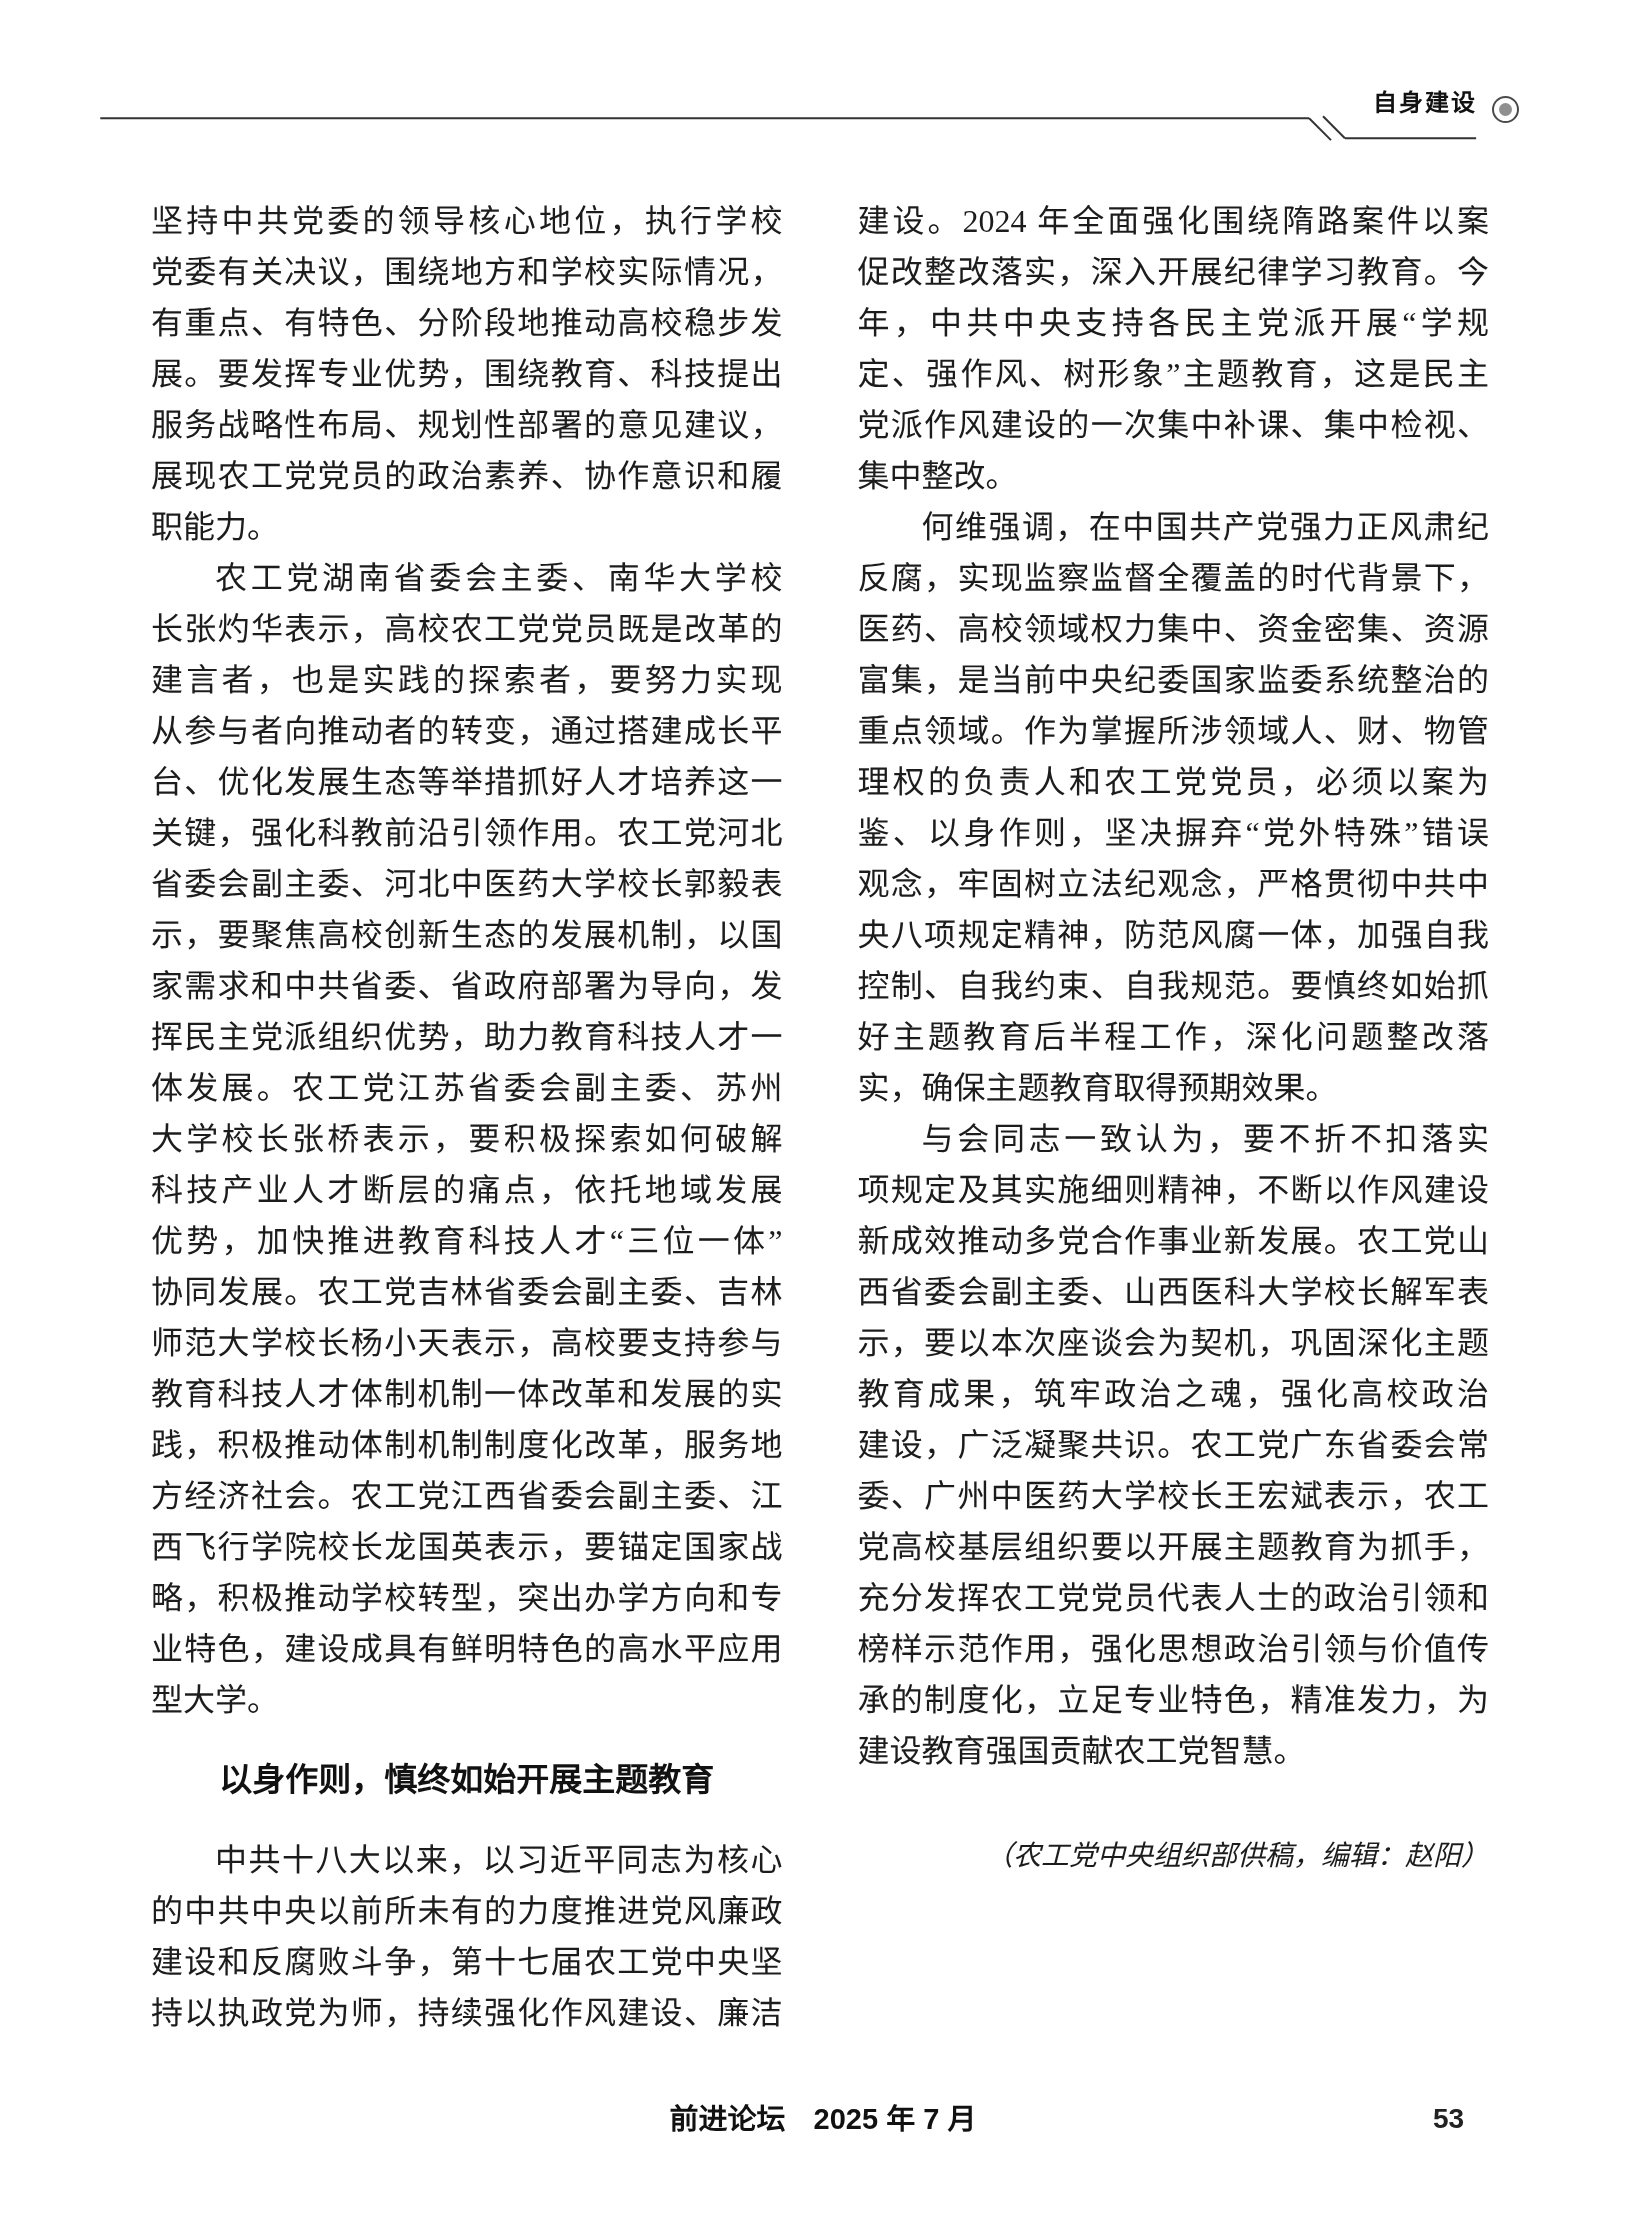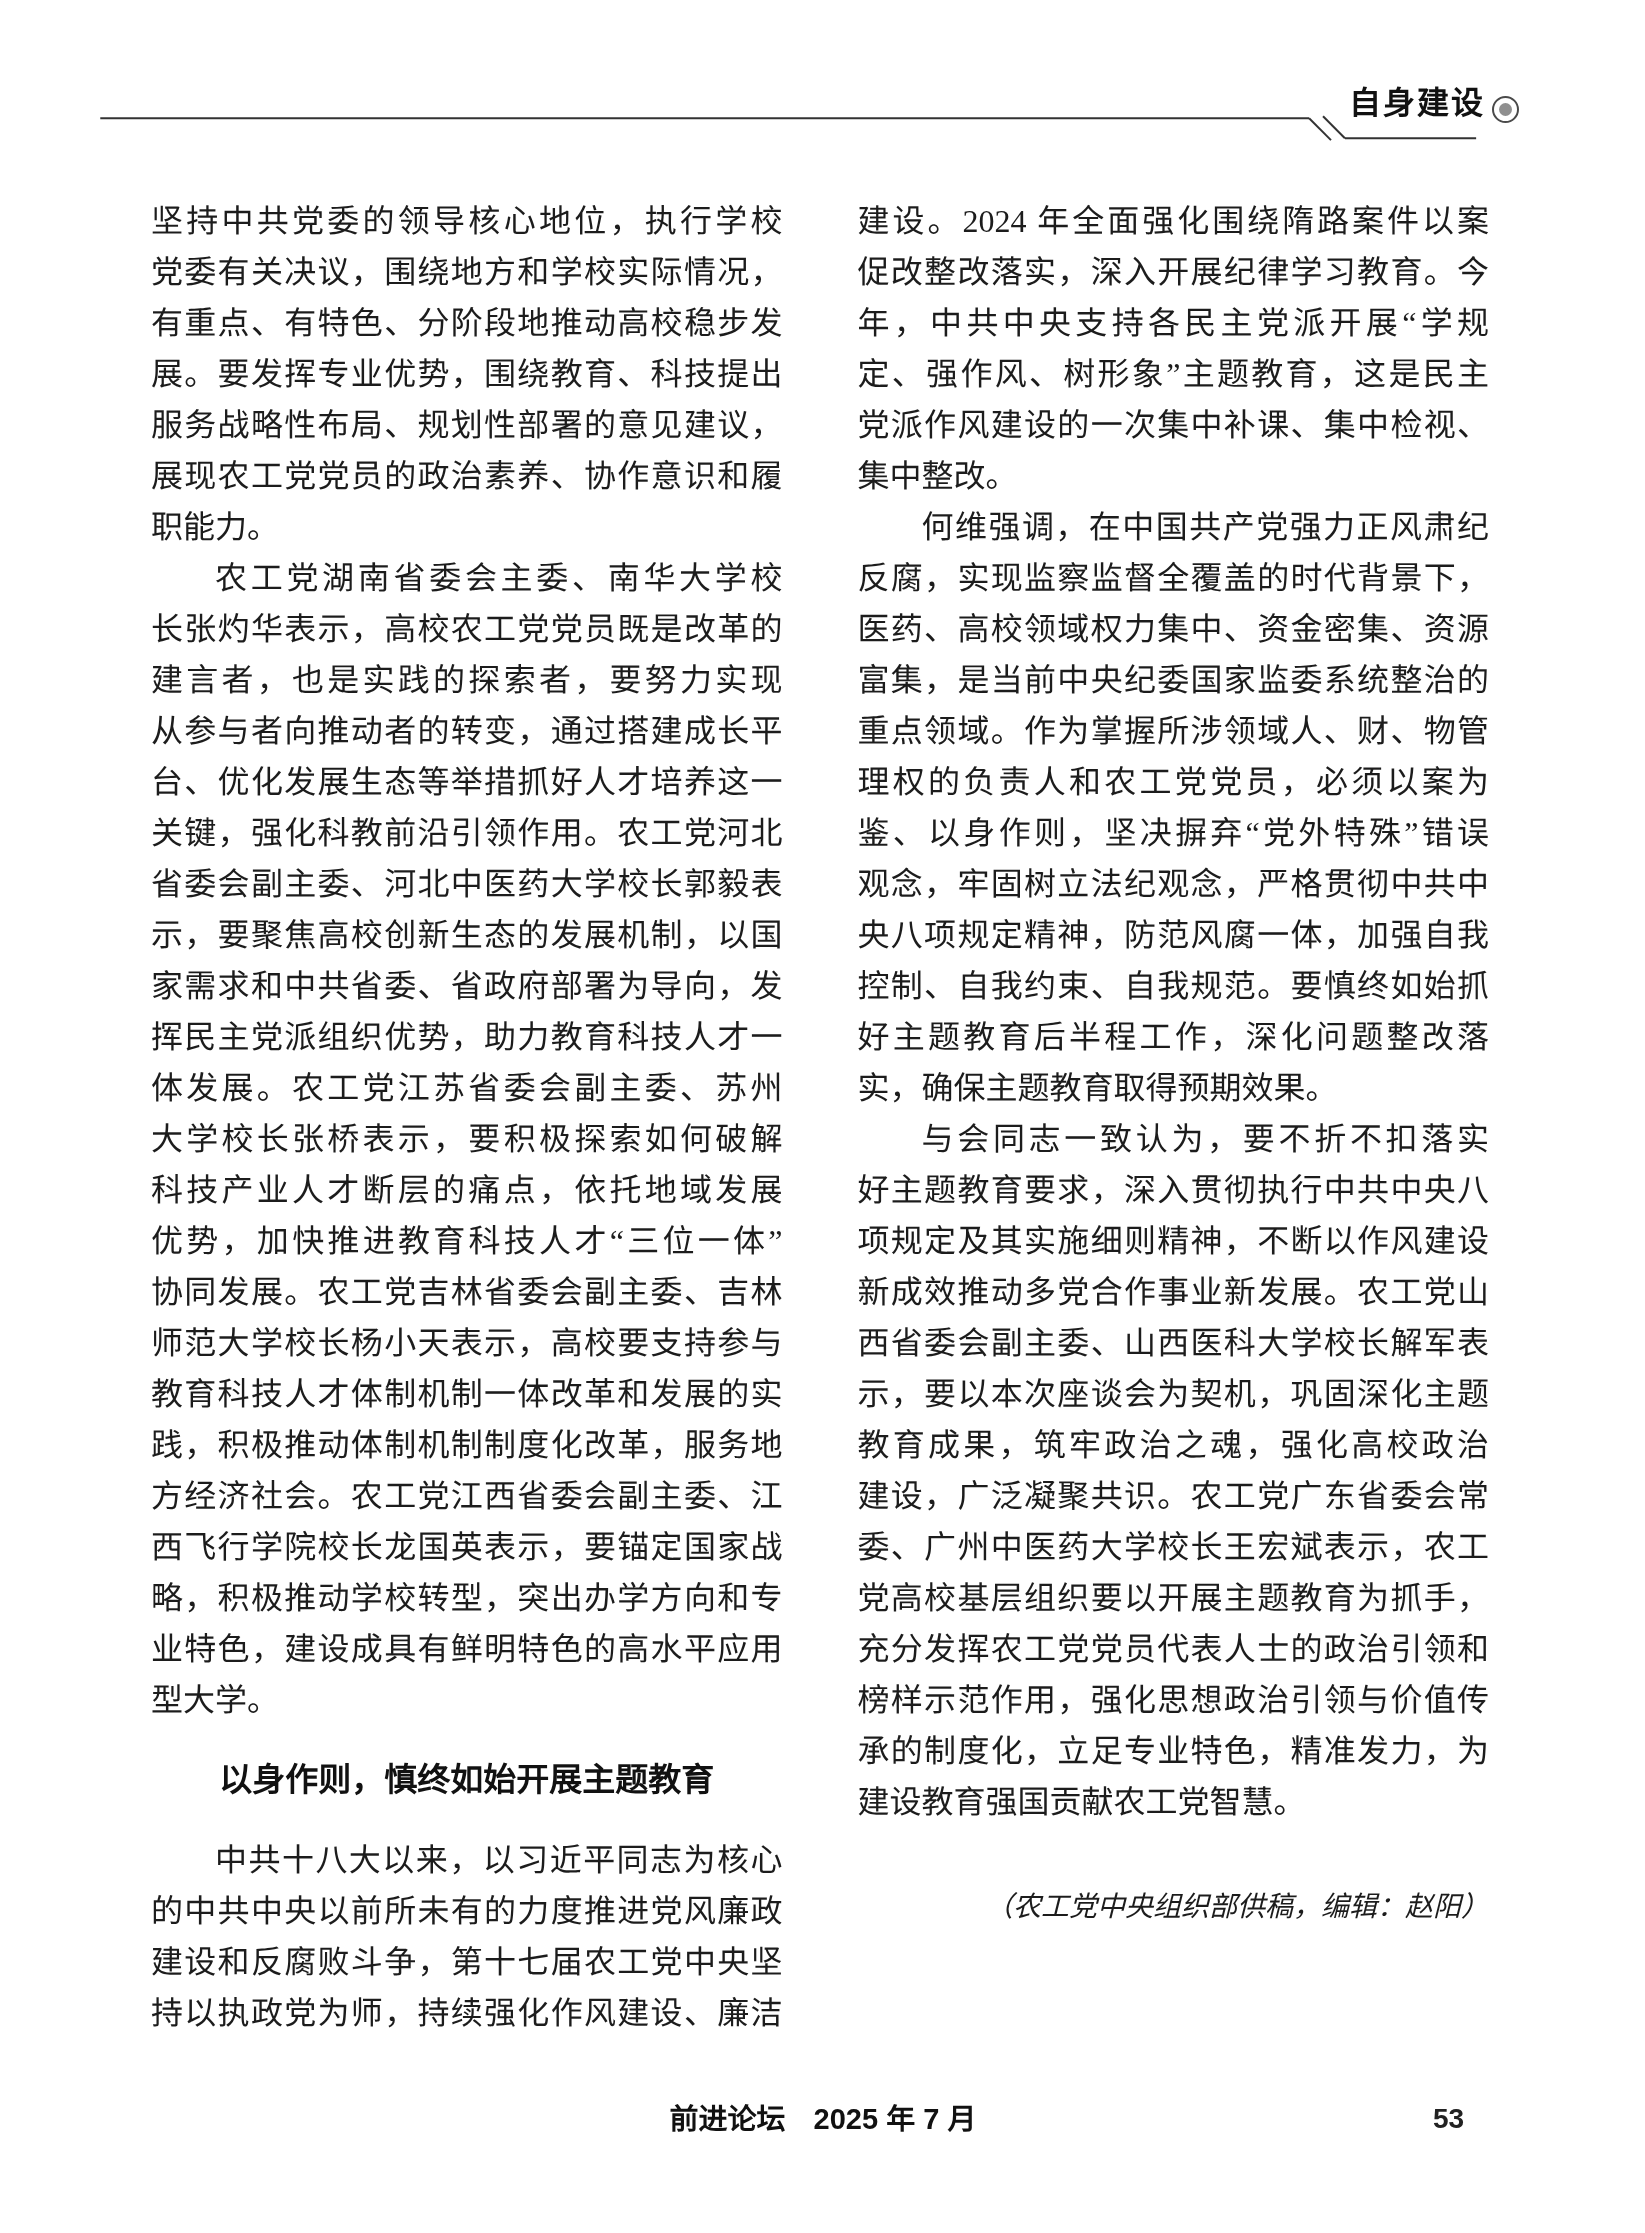--- a/index.html
+++ b/index.html
@@ -7,23 +7,23 @@
     width: 1646px; height: 2234px;
     position: relative;
     font-family: "Liberation Serif", "DejaVu Serif", serif;
     color: #1c1c1c;
   }
   .page { position: absolute; inset: 0; background: #ffffff; overflow: hidden; }
 
   
   .header-rule-svg { position: absolute; left: 0; top: 0; width: 1646px; height: 169px; }
   .section-label {
-    position: absolute; top: 85px; right: 161px;
+    position: absolute; top: 85px; right: 169px;
     font-family: "Liberation Sans", "DejaVu Sans", sans-serif;
-    font-weight: bold; font-size: 32px; line-height: 36px;
+    font-weight: bold; font-size: 24px; line-height: 36px;
     letter-spacing: 2px; color: #111;
   }
   .bullseye {
     position: absolute; left: 1492px; top: 96px;
     width: 23px; height: 23px;
     border: 2px solid #4a4a4a; border-radius: 50%;
   }
   .bullseye .dot {
     width: 13px; height: 13px; margin: 5px;
     background: #8f8f8f; border-radius: 50%;
@@ -153,21 +153,20 @@
           <div class="line">理权的负责人和农工党党员，必须以案为</div>
           <div class="line">鉴、以身作则，坚决摒弃“党外特殊”错误</div>
           <div class="line">观念，牢固树立法纪观念，严格贯彻中共中</div>
           <div class="line">央八项规定精神，防范风腐一体，加强自我</div>
           <div class="line">控制、自我约束、自我规范。要慎终如始抓</div>
           <div class="line">好主题教育后半程工作，深化问题整改落</div>
           <div class="line end">实，确保主题教育取得预期效果。</div>
         </div>
         <div class="para">
           <div class="line first">与会同志一致认为，要不折不扣落实</div>
-          <div class="line">好主题教育要求，深入贯彻执行中共中央八</div>
           <div class="line">项规定及其实施细则精神，不断以作风建设</div>
           <div class="line">新成效推动多党合作事业新发展。农工党山</div>
           <div class="line">西省委会副主委、山西医科大学校长解军表</div>
           <div class="line">示，要以本次座谈会为契机，巩固深化主题</div>
           <div class="line">教育成果，筑牢政治之魂，强化高校政治</div>
           <div class="line">建设，广泛凝聚共识。农工党广东省委会常</div>
           <div class="line">委、广州中医药大学校长王宏斌表示，农工</div>
           <div class="line">党高校基层组织要以开展主题教育为抓手，</div>
           <div class="line">充分发挥农工党党员代表人士的政治引领和</div>
           <div class="line">榜样示范作用，强化思想政治引领与价值传</div>

